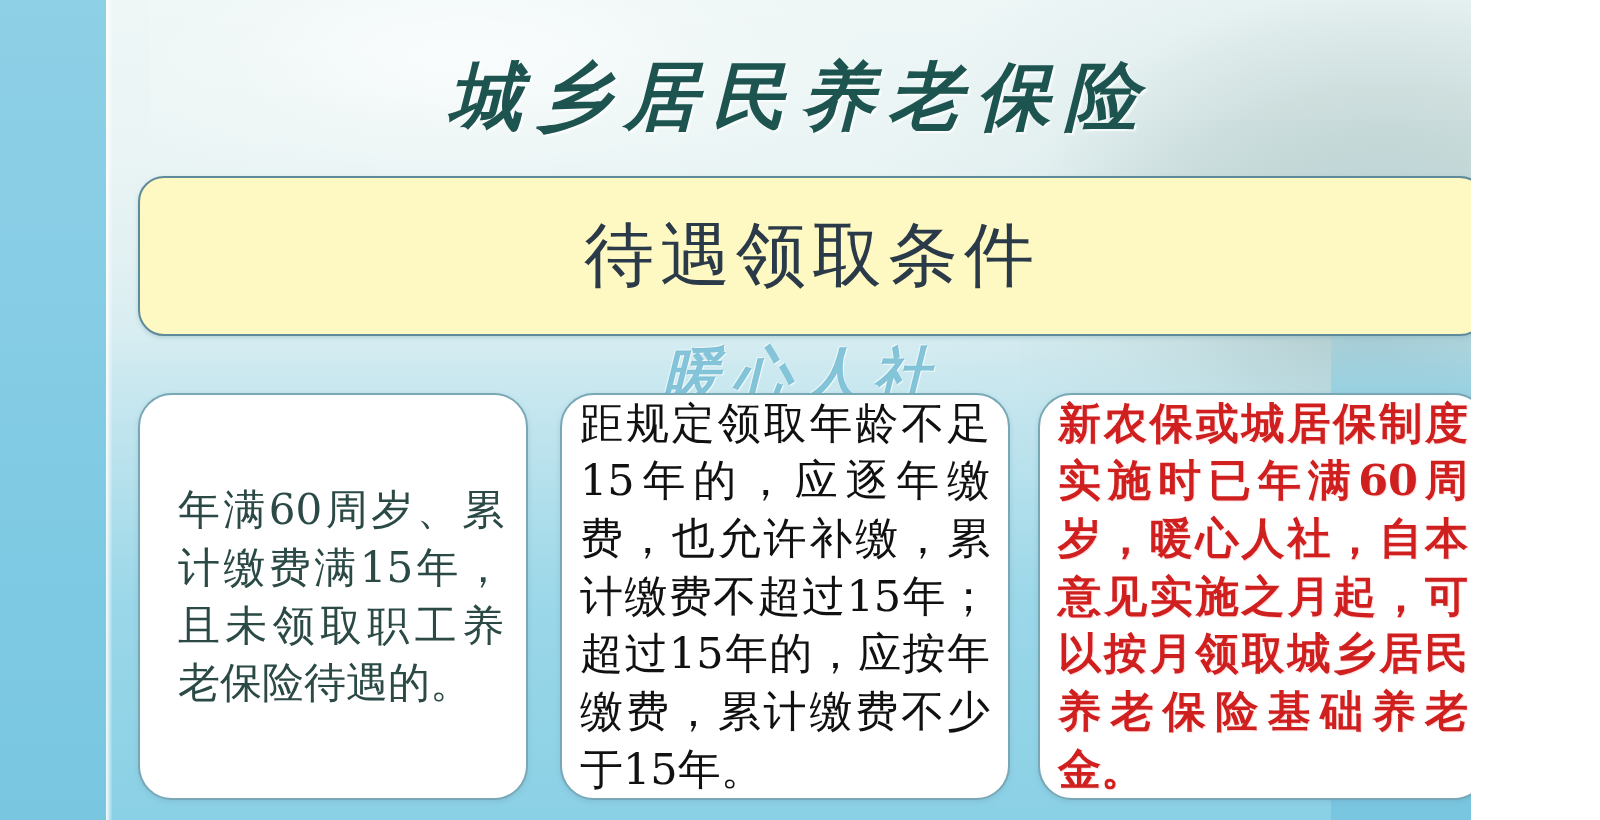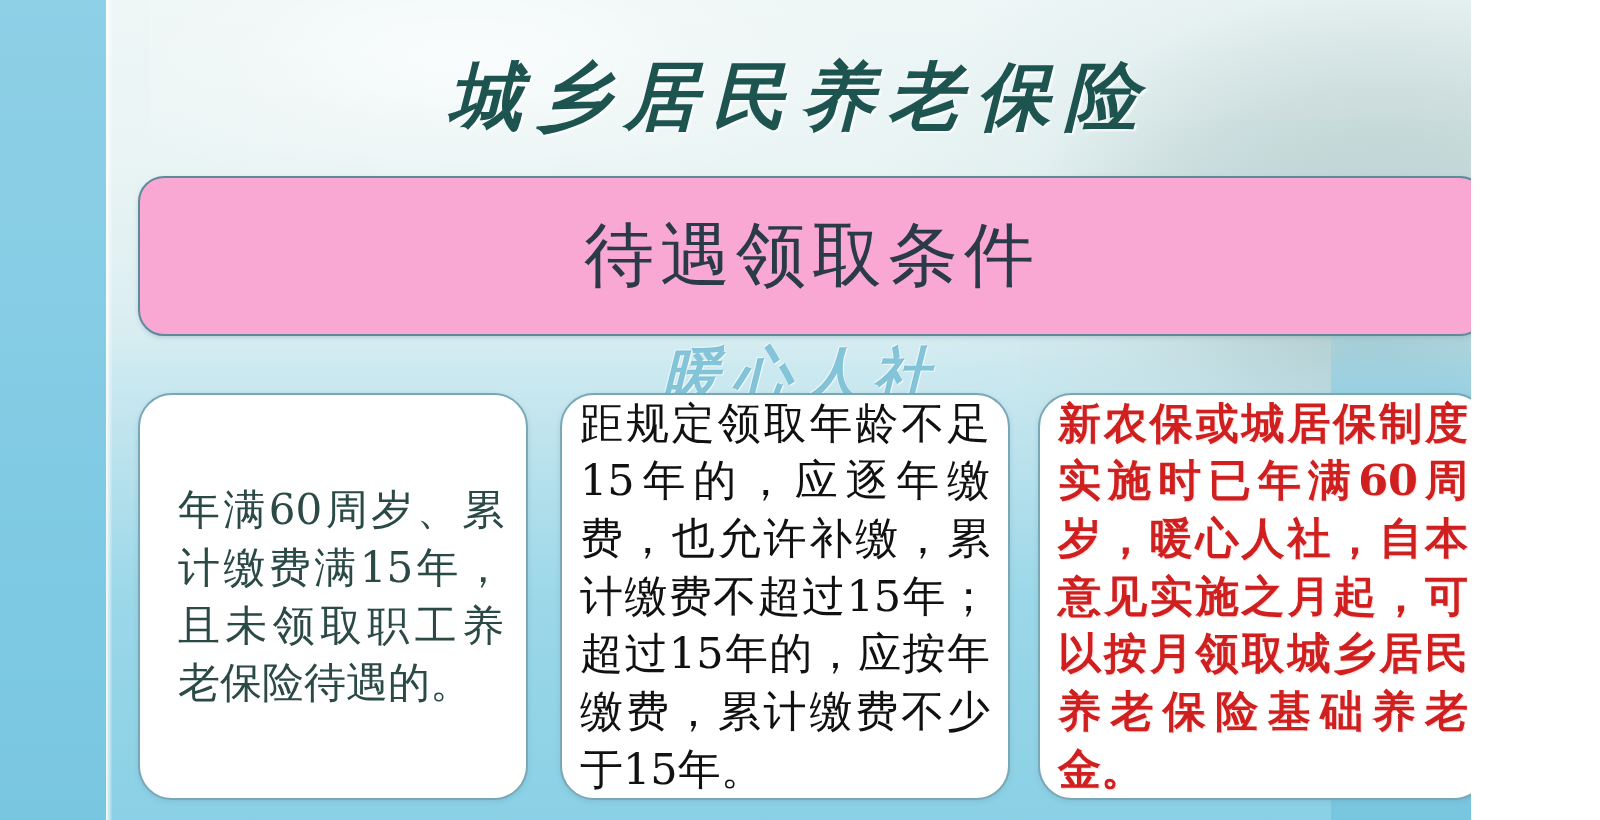--- a/index.html
+++ b/index.html
@@ -96,21 +96,21 @@
     text-shadow: 2px 2px 2px rgba(255,255,255,0.85);
     white-space: nowrap;
   }
 
   
   .heading-card {
     position: absolute;
     left: 138px; top: 176px;
     width: 1348px; height: 160px;
     box-sizing: border-box;
-    background: #f9a8d4;
+    background: #fef9c3;
     border: 2px solid #5f8a9c;
     border-radius: 26px;
     box-shadow: 0 2px 4px rgba(120,160,175,0.35);
     display: flex;
     align-items: center;
     justify-content: center;
   }
   .heading-text {
     font-family: "DejaVu Serif", "Liberation Serif", serif;
     font-size: 70px;

